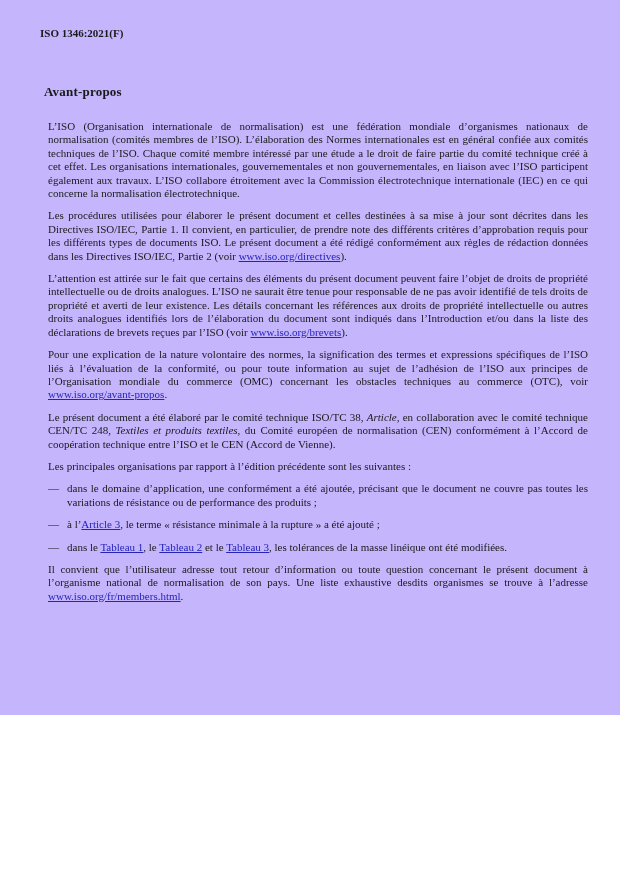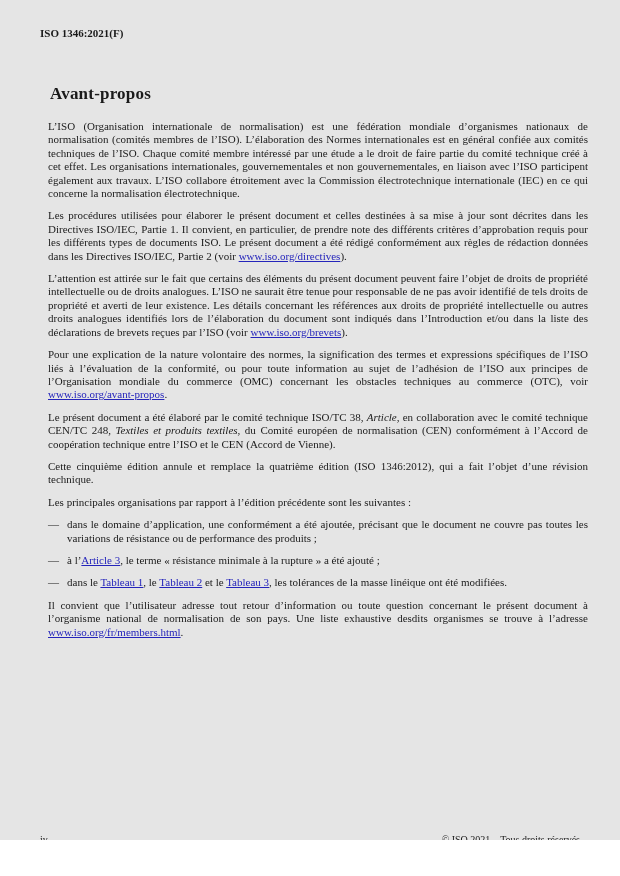--- a/index.html
+++ b/index.html
@@ -3,39 +3,39 @@
 <meta charset="utf-8">
 <style>
   * { box-sizing: border-box; }
   html, body {
     margin: 0; padding: 0;
     background: #ffffff;
   }
   .page {
     position: relative;
     width: 620px;
-    height: 840px;
-    background: #e5e5e5;
+    height: 715px;
+    background: #c4b5fd;
     font-family: "Liberation Serif", serif;
     color: #1a1a1a;
     overflow: hidden;
   }
   .doc-header {
     position: absolute;
     top: 27px;
     left: 40px;
     font-size: 11px;
     font-weight: bold;
   }
   .doc-title {
     position: absolute;
     top: 84px;
-    left: 50px;
+    left: 44px;
     margin: 0;
-    font-size: 17px;
+    font-size: 13px;
     font-weight: bold;
     letter-spacing: 0.2px;
   }
   .doc-content {
     position: absolute;
     top: 120px;
     left: 48px;
     width: 540px;
     font-size: 11px;
     line-height: 13.4px;
@@ -82,21 +82,20 @@
   </div>
 
   <h1 class="doc-title">Avant-propos</h1>
 
   <div class="doc-content" id="doc-content">
       <p>L’ISO (Organisation internationale de normalisation) est une fédération mondiale d’organismes nationaux de normalisation (comités membres de l’ISO). L’élaboration des Normes internationales est en général confiée aux comités techniques de l’ISO. Chaque comité membre intéressé par une étude a le droit de faire partie du comité technique créé à cet effet. Les organisations internationales, gouvernementales et non gouvernementales, en liaison avec l’ISO participent également aux travaux. L’ISO collabore étroitement avec la Commission électrotechnique internationale (IEC) en ce qui concerne la normalisation électrotechnique.</p>
       <p>Les procédures utilisées pour élaborer le présent document et celles destinées à sa mise à jour sont décrites dans les Directives ISO/IEC, Partie 1. Il convient, en particulier, de prendre note des différents critères d’approbation requis pour les différents types de documents ISO. Le présent document a été rédigé conformément aux règles de rédaction données dans les Directives ISO/IEC, Partie 2 (voir <a class="doc-link" href="#">www.iso.org/directives</a>).</p>
       <p>L’attention est attirée sur le fait que certains des éléments du présent document peuvent faire l’objet de droits de propriété intellectuelle ou de droits analogues. L’ISO ne saurait être tenue pour responsable de ne pas avoir identifié de tels droits de propriété et averti de leur existence. Les détails concernant les références aux droits de propriété intellectuelle ou autres droits analogues identifiés lors de l’élaboration du document sont indiqués dans l’Introduction et/ou dans la liste des déclarations de brevets reçues par l’ISO (voir <a class="doc-link" href="#">www.iso.org/brevets</a>).</p>
       <p>Pour une explication de la nature volontaire des normes, la signification des termes et expressions spécifiques de l’ISO liés à l’évaluation de la conformité, ou pour toute information au sujet de l’adhésion de l’ISO aux principes de l’Organisation mondiale du commerce (OMC) concernant les obstacles techniques au commerce (OTC), voir <a class="doc-link" href="#">www.iso.org/avant-propos</a>.</p>
       <p>Le présent document a été élaboré par le comité technique ISO/TC 38, <i>Article</i>, en collaboration avec le comité technique CEN/TC 248, <i>Textiles et produits textiles</i>, du Comité européen de normalisation (CEN) conformément à l’Accord de coopération technique entre l’ISO et le CEN (Accord de Vienne).</p>
-      <p>Cette cinquième édition annule et remplace la quatrième édition (ISO 1346:2012), qui a fait l’objet d’une révision technique.</p>
       <p>Les principales organisations par rapport à l’édition précédente sont les suivantes :</p>
       <div class="list-item">
         <span class="dash">—</span>
         <span class="li-body">dans le domaine d’application, une conformément a été ajoutée, précisant que le document ne couvre pas toutes les variations de résistance ou de performance des produits ;</span>
       </div>
       <div class="list-item">
         <span class="dash">—</span>
         <span class="li-body">à l’<a class="doc-link" href="#">Article 3</a>, le terme « résistance minimale à la rupture » a été ajouté ;</span>
       </div>
       <div class="list-item">

